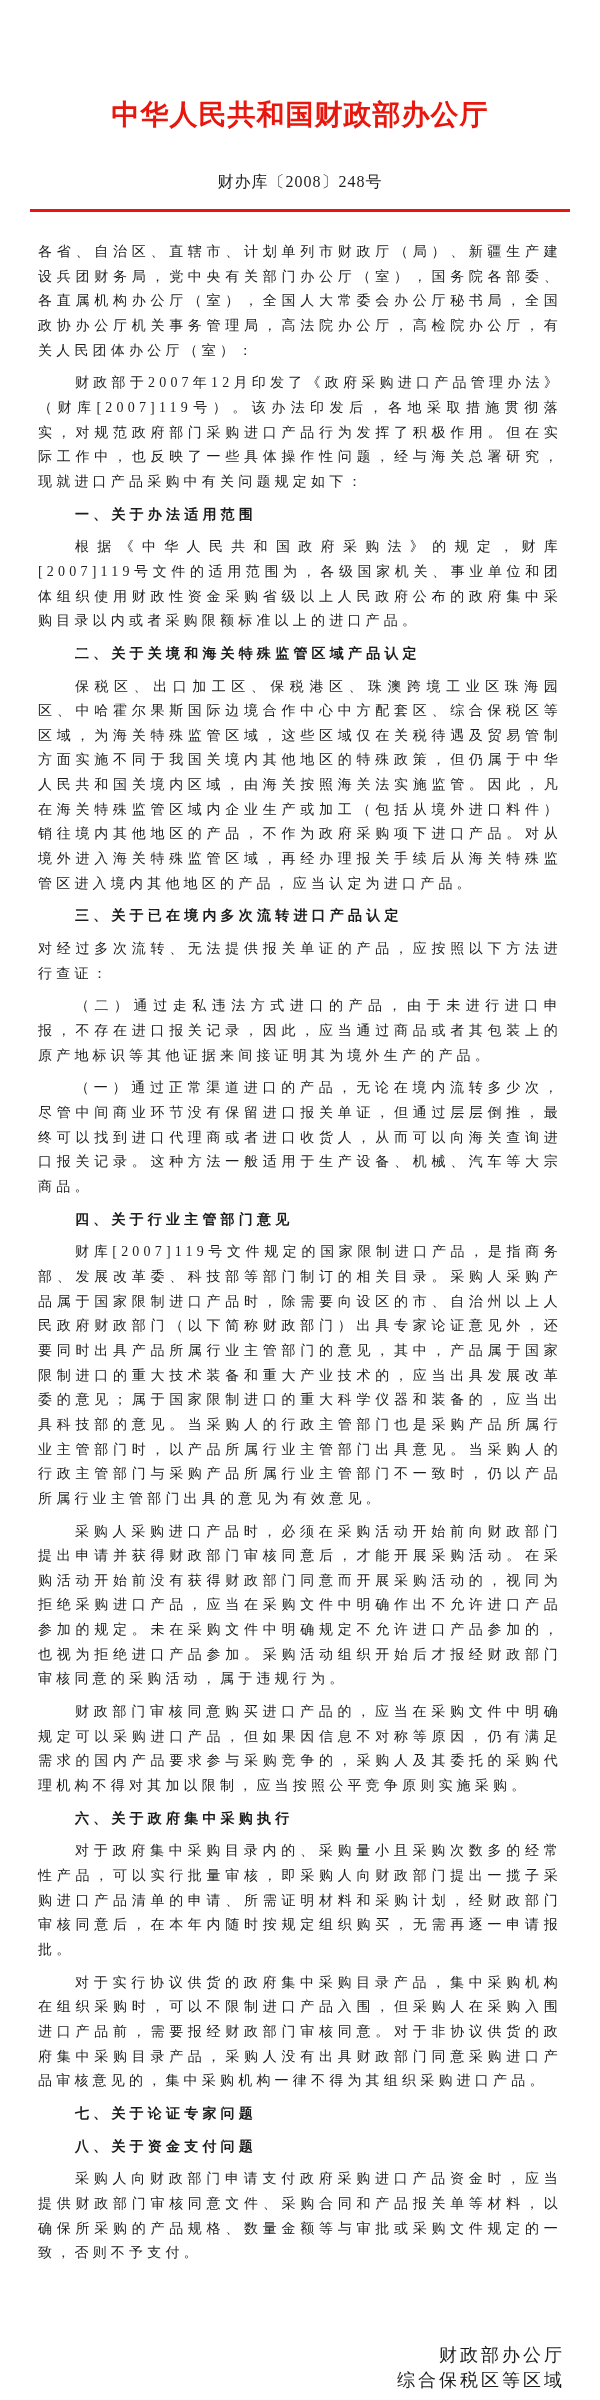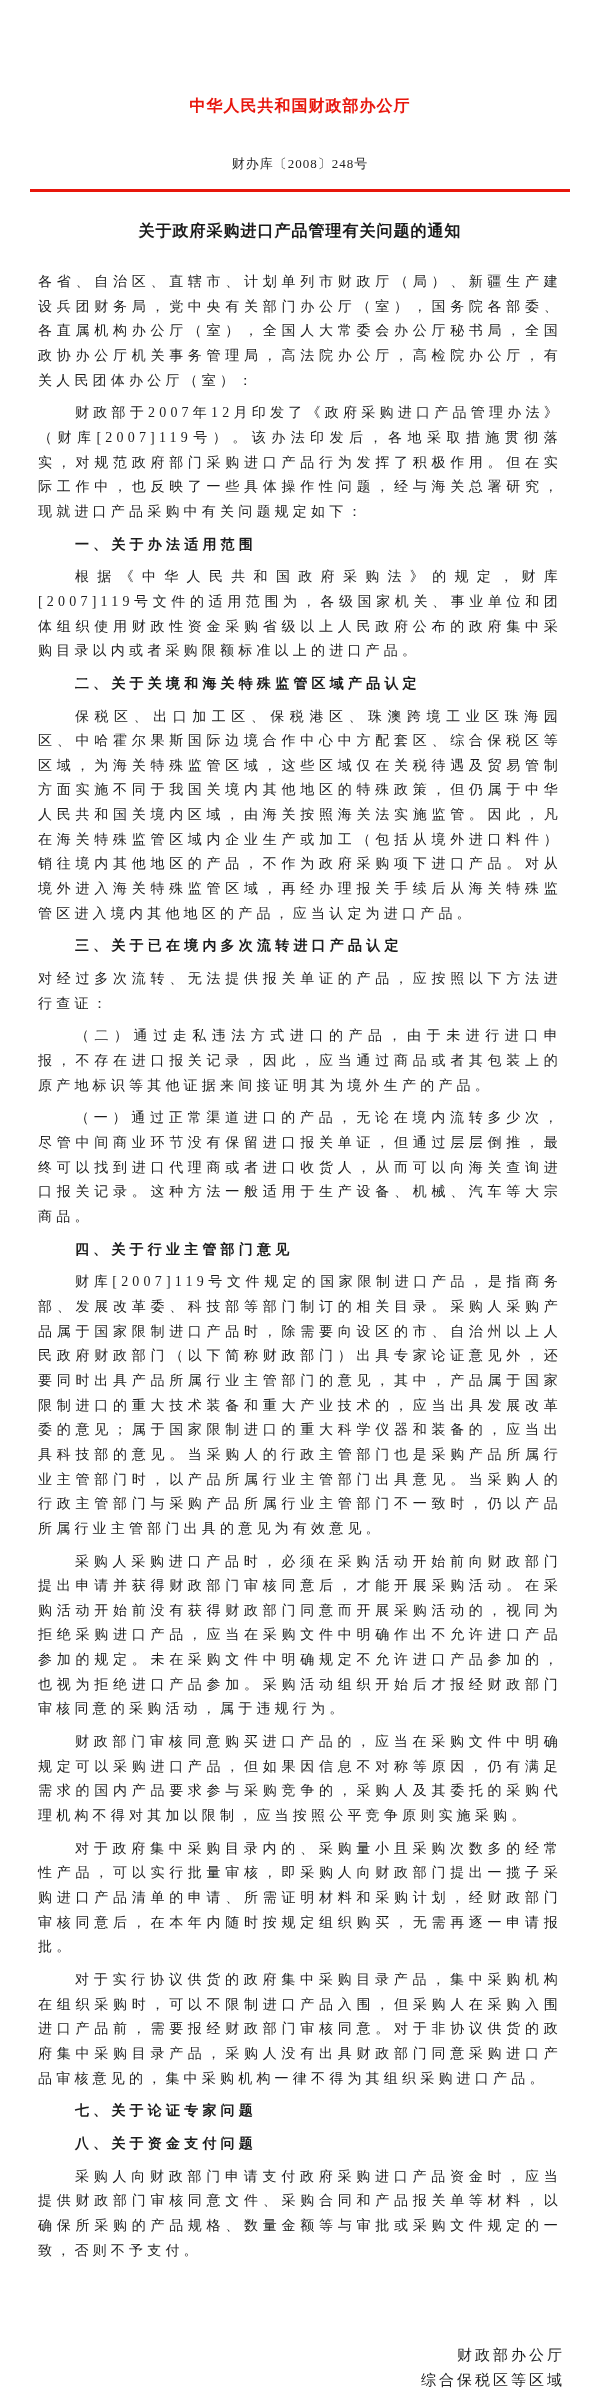--- a/index.html
+++ b/index.html
@@ -10,29 +10,29 @@
     height: 2400px;
     background: #ffffff;
     overflow: hidden;
     font-family: "Liberation Serif", serif;
     color: var(--ink);
   }
   .org-title {
     margin: 0;
     padding-top: 96px;
     text-align: center;
-    font-size: 16px;
+    font-size: 28px;
     font-weight: bold;
     letter-spacing: 1px;
     color: var(--accent);
   }
   .doc-number {
     margin-top: 38px;
     text-align: center;
-    font-size: 13px;
+    font-size: 16px;
     letter-spacing: 1px;
     color: var(--ink);
   }
   .red-rule {
     border: none;
     height: 3px;
     background: var(--accent);
     margin: 16px 30px 0 30px;
   }
   .doc-title {
@@ -52,53 +52,53 @@
   }
   .body-text p { margin: 8px; }
   .para    { text-indent: 37px; }
   .flush   { text-indent: 0; }
   .heading { text-indent: 37px; font-weight: bold; }
   .signature {
     position: absolute;
     top: 2343px;
     right: 35px;
     text-align: right;
-    font-size: 15px;
+    font-size: 18px;
     line-height: 24.65px;
     letter-spacing: 3px;
   }
 </style>
 </head>
 <body>
 
 <div class="page">
 
   <div>
     <h1 class="org-title">中华人民共和国财政部办公厅</h1>
     <div class="doc-number">财办库〔2008〕248号</div>
     <hr class="red-rule">
   </div>
 
-  <h2 class="doc-title">关于政府采购进口产品管理有关问题的通知</h2>
 
   <div class="body-text">
     <p class="flush">各省、自治区、直辖市、计划单列市财政厅（局）、新疆生产建设兵团财务局，党中央有关部门办公厅（室），国务院各部委、各直属机构办公厅（室），全国人大常委会办公厅秘书局，全国政协办公厅机关事务管理局，高法院办公厅，高检院办公厅，有关人民团体办公厅（室）：</p>
     <p class="para">财政部于2007年12月印发了《政府采购进口产品管理办法》（财库[2007]119号）。该办法印发后，各地采取措施贯彻落实，对规范政府部门采购进口产品行为发挥了积极作用。但在实际工作中，也反映了一些具体操作性问题，经与海关总署研究，现就进口产品采购中有关问题规定如下：</p>
     <p class="heading">一、关于办法适用范围</p>
     <p class="para">根据《中华人民共和国政府采购法》的规定，财库[2007]119号文件的适用范围为，各级国家机关、事业单位和团体组织使用财政性资金采购省级以上人民政府公布的政府集中采购目录以内或者采购限额标准以上的进口产品。</p>
     <p class="heading">二、关于关境和海关特殊监管区域产品认定</p>
     <p class="para">保税区、出口加工区、保税港区、珠澳跨境工业区珠海园区、中哈霍尔果斯国际边境合作中心中方配套区、综合保税区等区域，为海关特殊监管区域，这些区域仅在关税待遇及贸易管制方面实施不同于我国关境内其他地区的特殊政策，但仍属于中华人民共和国关境内区域，由海关按照海关法实施监管。因此，凡在海关特殊监管区域内企业生产或加工（包括从境外进口料件）销往境内其他地区的产品，不作为政府采购项下进口产品。对从境外进入海关特殊监管区域，再经办理报关手续后从海关特殊监管区进入境内其他地区的产品，应当认定为进口产品。</p>
     <p class="heading">三、关于已在境内多次流转进口产品认定</p>
     <p class="flush">对经过多次流转、无法提供报关单证的产品，应按照以下方法进行查证：</p>
     <p class="para">（二）通过走私违法方式进口的产品，由于未进行进口申报，不存在进口报关记录，因此，应当通过商品或者其包装上的原产地标识等其他证据来间接证明其为境外生产的产品。</p>
     <p class="para">（一）通过正常渠道进口的产品，无论在境内流转多少次，尽管中间商业环节没有保留进口报关单证，但通过层层倒推，最终可以找到进口代理商或者进口收货人，从而可以向海关查询进口报关记录。这种方法一般适用于生产设备、机械、汽车等大宗商品。</p>
     <p class="heading">四、关于行业主管部门意见</p>
     <p class="para">财库[2007]119号文件规定的国家限制进口产品，是指商务部、发展改革委、科技部等部门制订的相关目录。采购人采购产品属于国家限制进口产品时，除需要向设区的市、自治州以上人民政府财政部门（以下简称财政部门）出具专家论证意见外，还要同时出具产品所属行业主管部门的意见，其中，产品属于国家限制进口的重大技术装备和重大产业技术的，应当出具发展改革委的意见；属于国家限制进口的重大科学仪器和装备的，应当出具科技部的意见。当采购人的行政主管部门也是采购产品所属行业主管部门时，以产品所属行业主管部门出具意见。当采购人的行政主管部门与采购产品所属行业主管部门不一致时，仍以产品所属行业主管部门出具的意见为有效意见。</p>
     <p class="para">采购人采购进口产品时，必须在采购活动开始前向财政部门提出申请并获得财政部门审核同意后，才能开展采购活动。在采购活动开始前没有获得财政部门同意而开展采购活动的，视同为拒绝采购进口产品，应当在采购文件中明确作出不允许进口产品参加的规定。未在采购文件中明确规定不允许进口产品参加的，也视为拒绝进口产品参加。采购活动组织开始后才报经财政部门审核同意的采购活动，属于违规行为。</p>
     <p class="para">财政部门审核同意购买进口产品的，应当在采购文件中明确规定可以采购进口产品，但如果因信息不对称等原因，仍有满足需求的国内产品要求参与采购竞争的，采购人及其委托的采购代理机构不得对其加以限制，应当按照公平竞争原则实施采购。</p>
+    <p class="heading">六、关于政府集中采购执行</p>
     <p class="para">对于政府集中采购目录内的、采购量小且采购次数多的经常性产品，可以实行批量审核，即采购人向财政部门提出一揽子采购进口产品清单的申请、所需证明材料和采购计划，经财政部门审核同意后，在本年内随时按规定组织购买，无需再逐一申请报批。</p>
     <p class="para">对于实行协议供货的政府集中采购目录产品，集中采购机构在组织采购时，可以不限制进口产品入围，但采购人在采购入围进口产品前，需要报经财政部门审核同意。对于非协议供货的政府集中采购目录产品，采购人没有出具财政部门同意采购进口产品审核意见的，集中采购机构一律不得为其组织采购进口产品。</p>
     <p class="heading">七、关于论证专家问题</p>
     <p class="heading">八、关于资金支付问题</p>
     <p class="para">采购人向财政部门申请支付政府采购进口产品资金时，应当提供财政部门审核同意文件、采购合同和产品报关单等材料，以确保所采购的产品规格、数量金额等与审批或采购文件规定的一致，否则不予支付。</p>
 
   </div>
 
   <div class="signature">
     <div>财政部办公厅</div>

